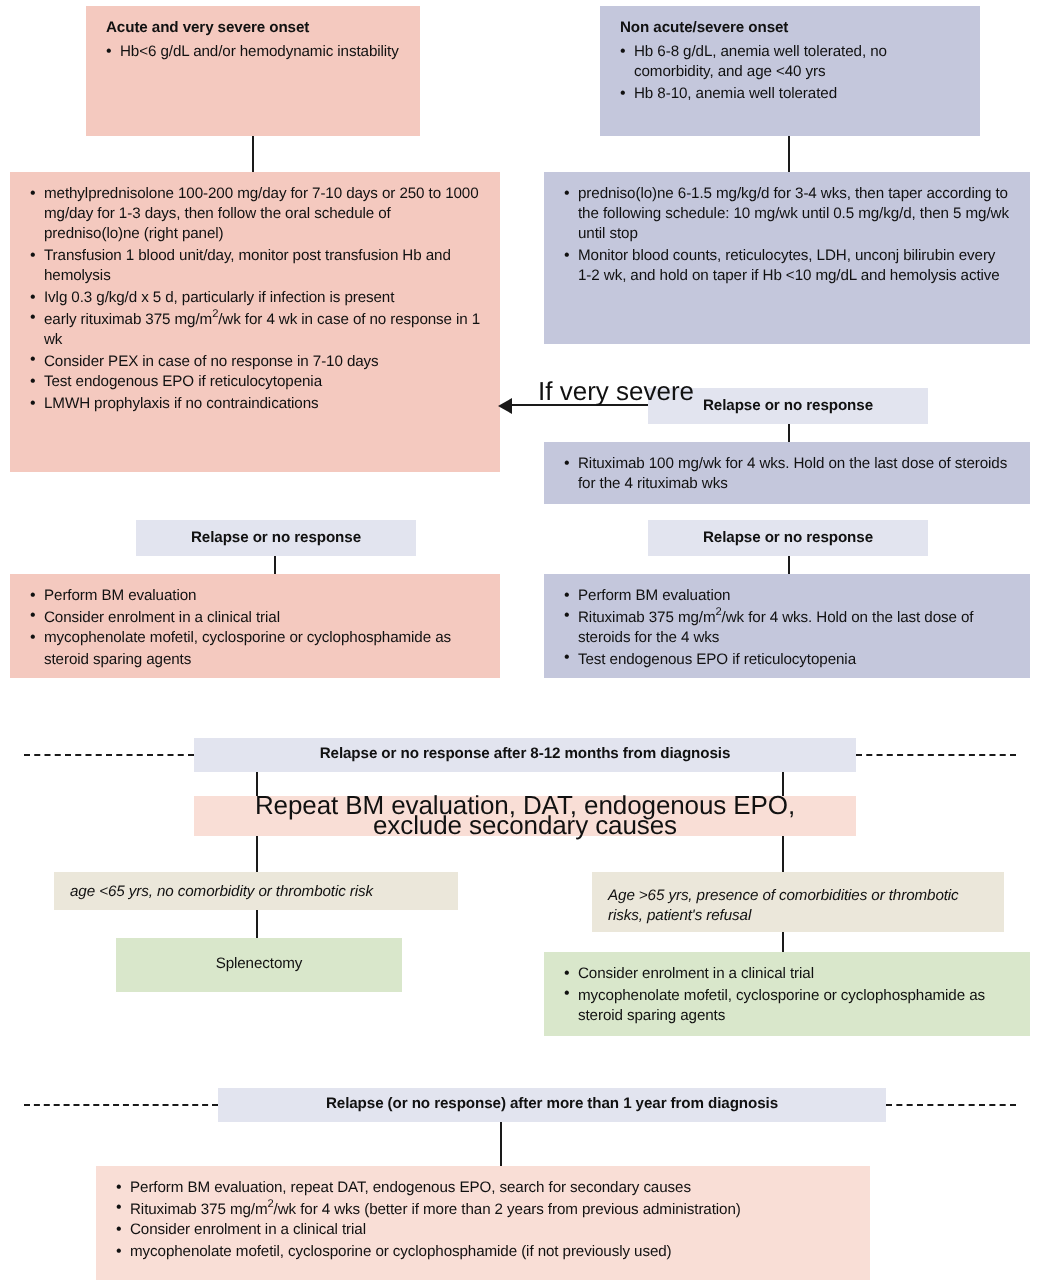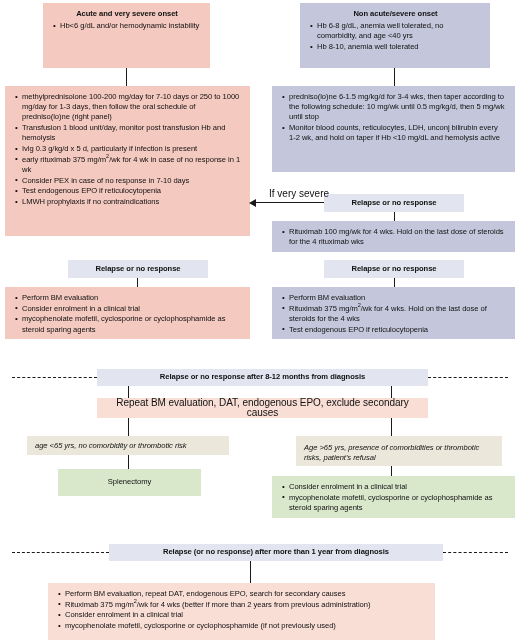--- a/index.html
+++ b/index.html
@@ -30,37 +30,37 @@
   .purple { background: #c4c7dc; }
   .lav    { background: #e2e4ef; }
   .pinkpale { background: #f9ded6; }
   .beige  { background: #ebe7da; font-style: italic; }
   .green  { background: #d9e7cb; }
 
   .pad { padding: 6px 9px 6px 10px; }
 
   .hdr {
     font-weight: bold;
-    text-align: center;
+    text-align: left;
     display: block;
     margin-bottom: 2px;
   }
   .centerlabel {
     display: flex;
     align-items: center;
     justify-content: center;
     font-weight: bold;
     font-size: 7.6px;
     text-align: center;
   }
   .plain-center {
     display: flex;
     align-items: center;
     justify-content: center;
-    font-size: 10px;
+    font-size: 13px;
     text-align: center;
     padding: 0 8px;
     box-sizing: border-box;
   }
   ul.bl {
     margin: 0;
     padding: 0;
     list-style: none;
   }
   ul.bl > li {
@@ -88,21 +88,21 @@
   .arrowhead {
     position: absolute;
     width: 0;
     height: 0;
     border-top: 4.2px solid transparent;
     border-bottom: 4.2px solid transparent;
     border-right: 7px solid #1a1a1a;
   }
   .arrowlabel {
     position: absolute;
-    font-size: 10px;
+    font-size: 13px;
     white-space: nowrap;
   }
   .dashed {
     position: absolute;
     height: 0;
     border-top: 1.6px dashed #1a1a1a;
   }
   sup { font-size: 5.6px; vertical-align: super; line-height: 0; }
 </style>
 </head>

